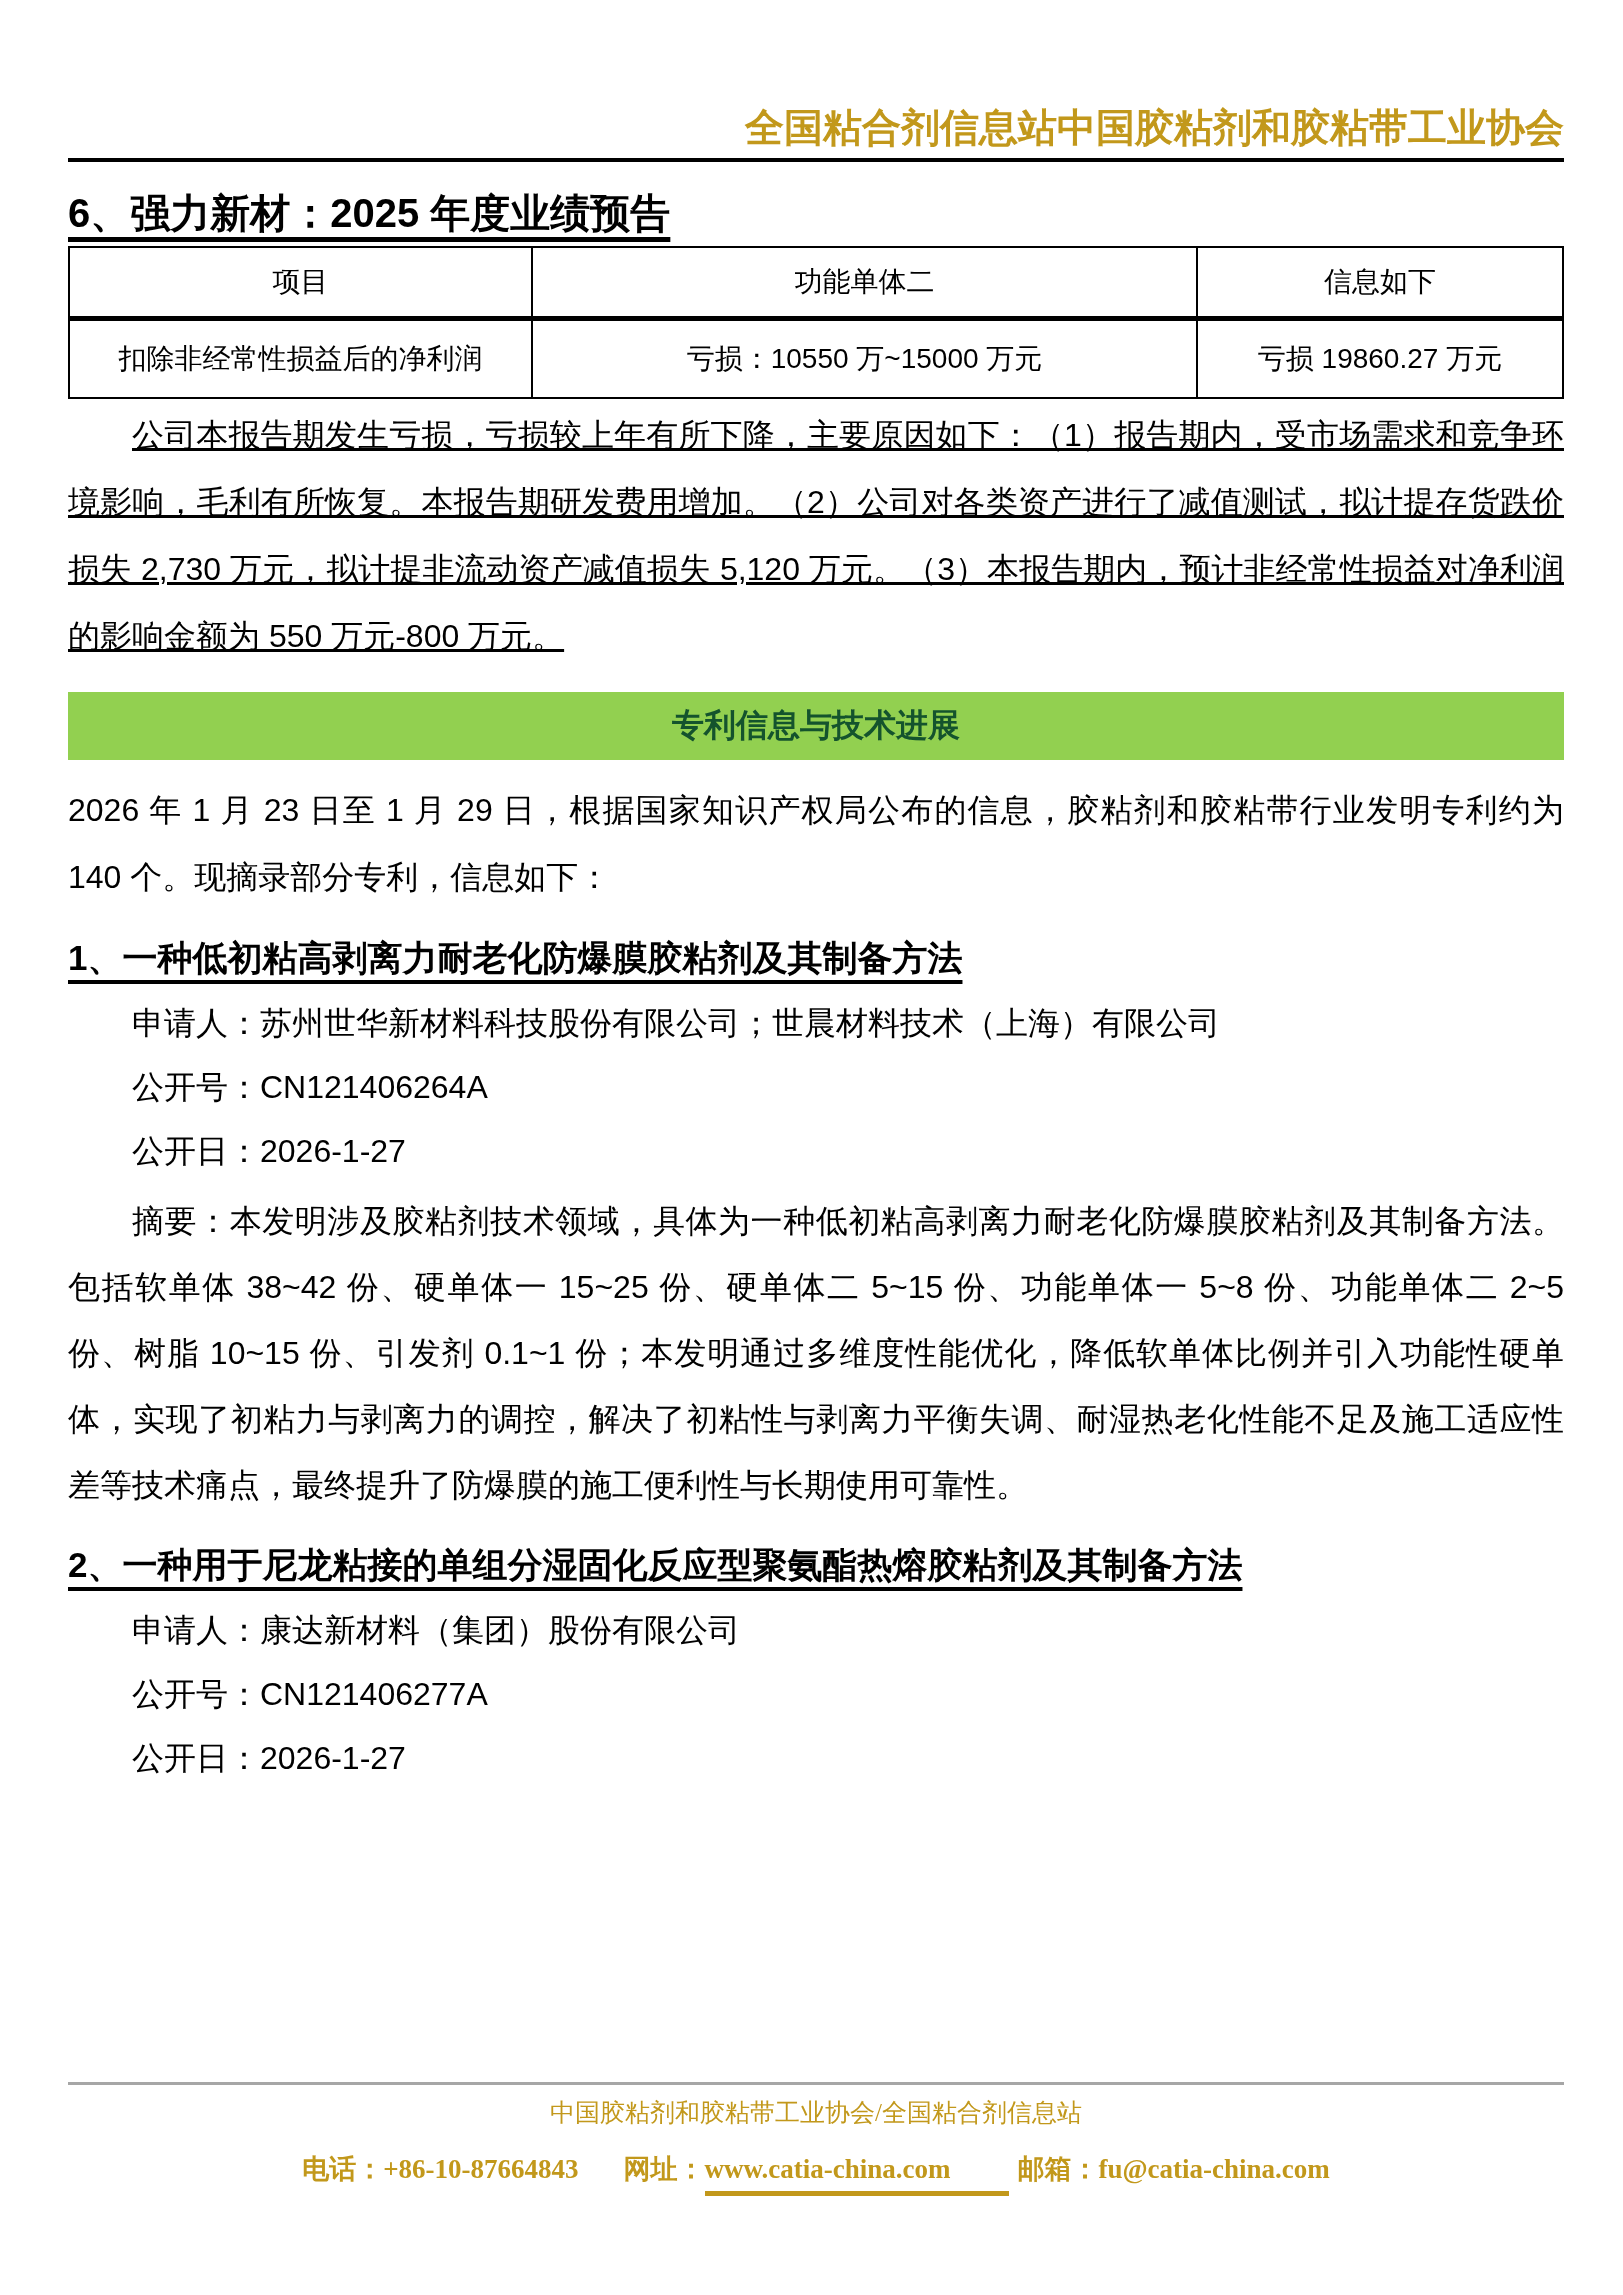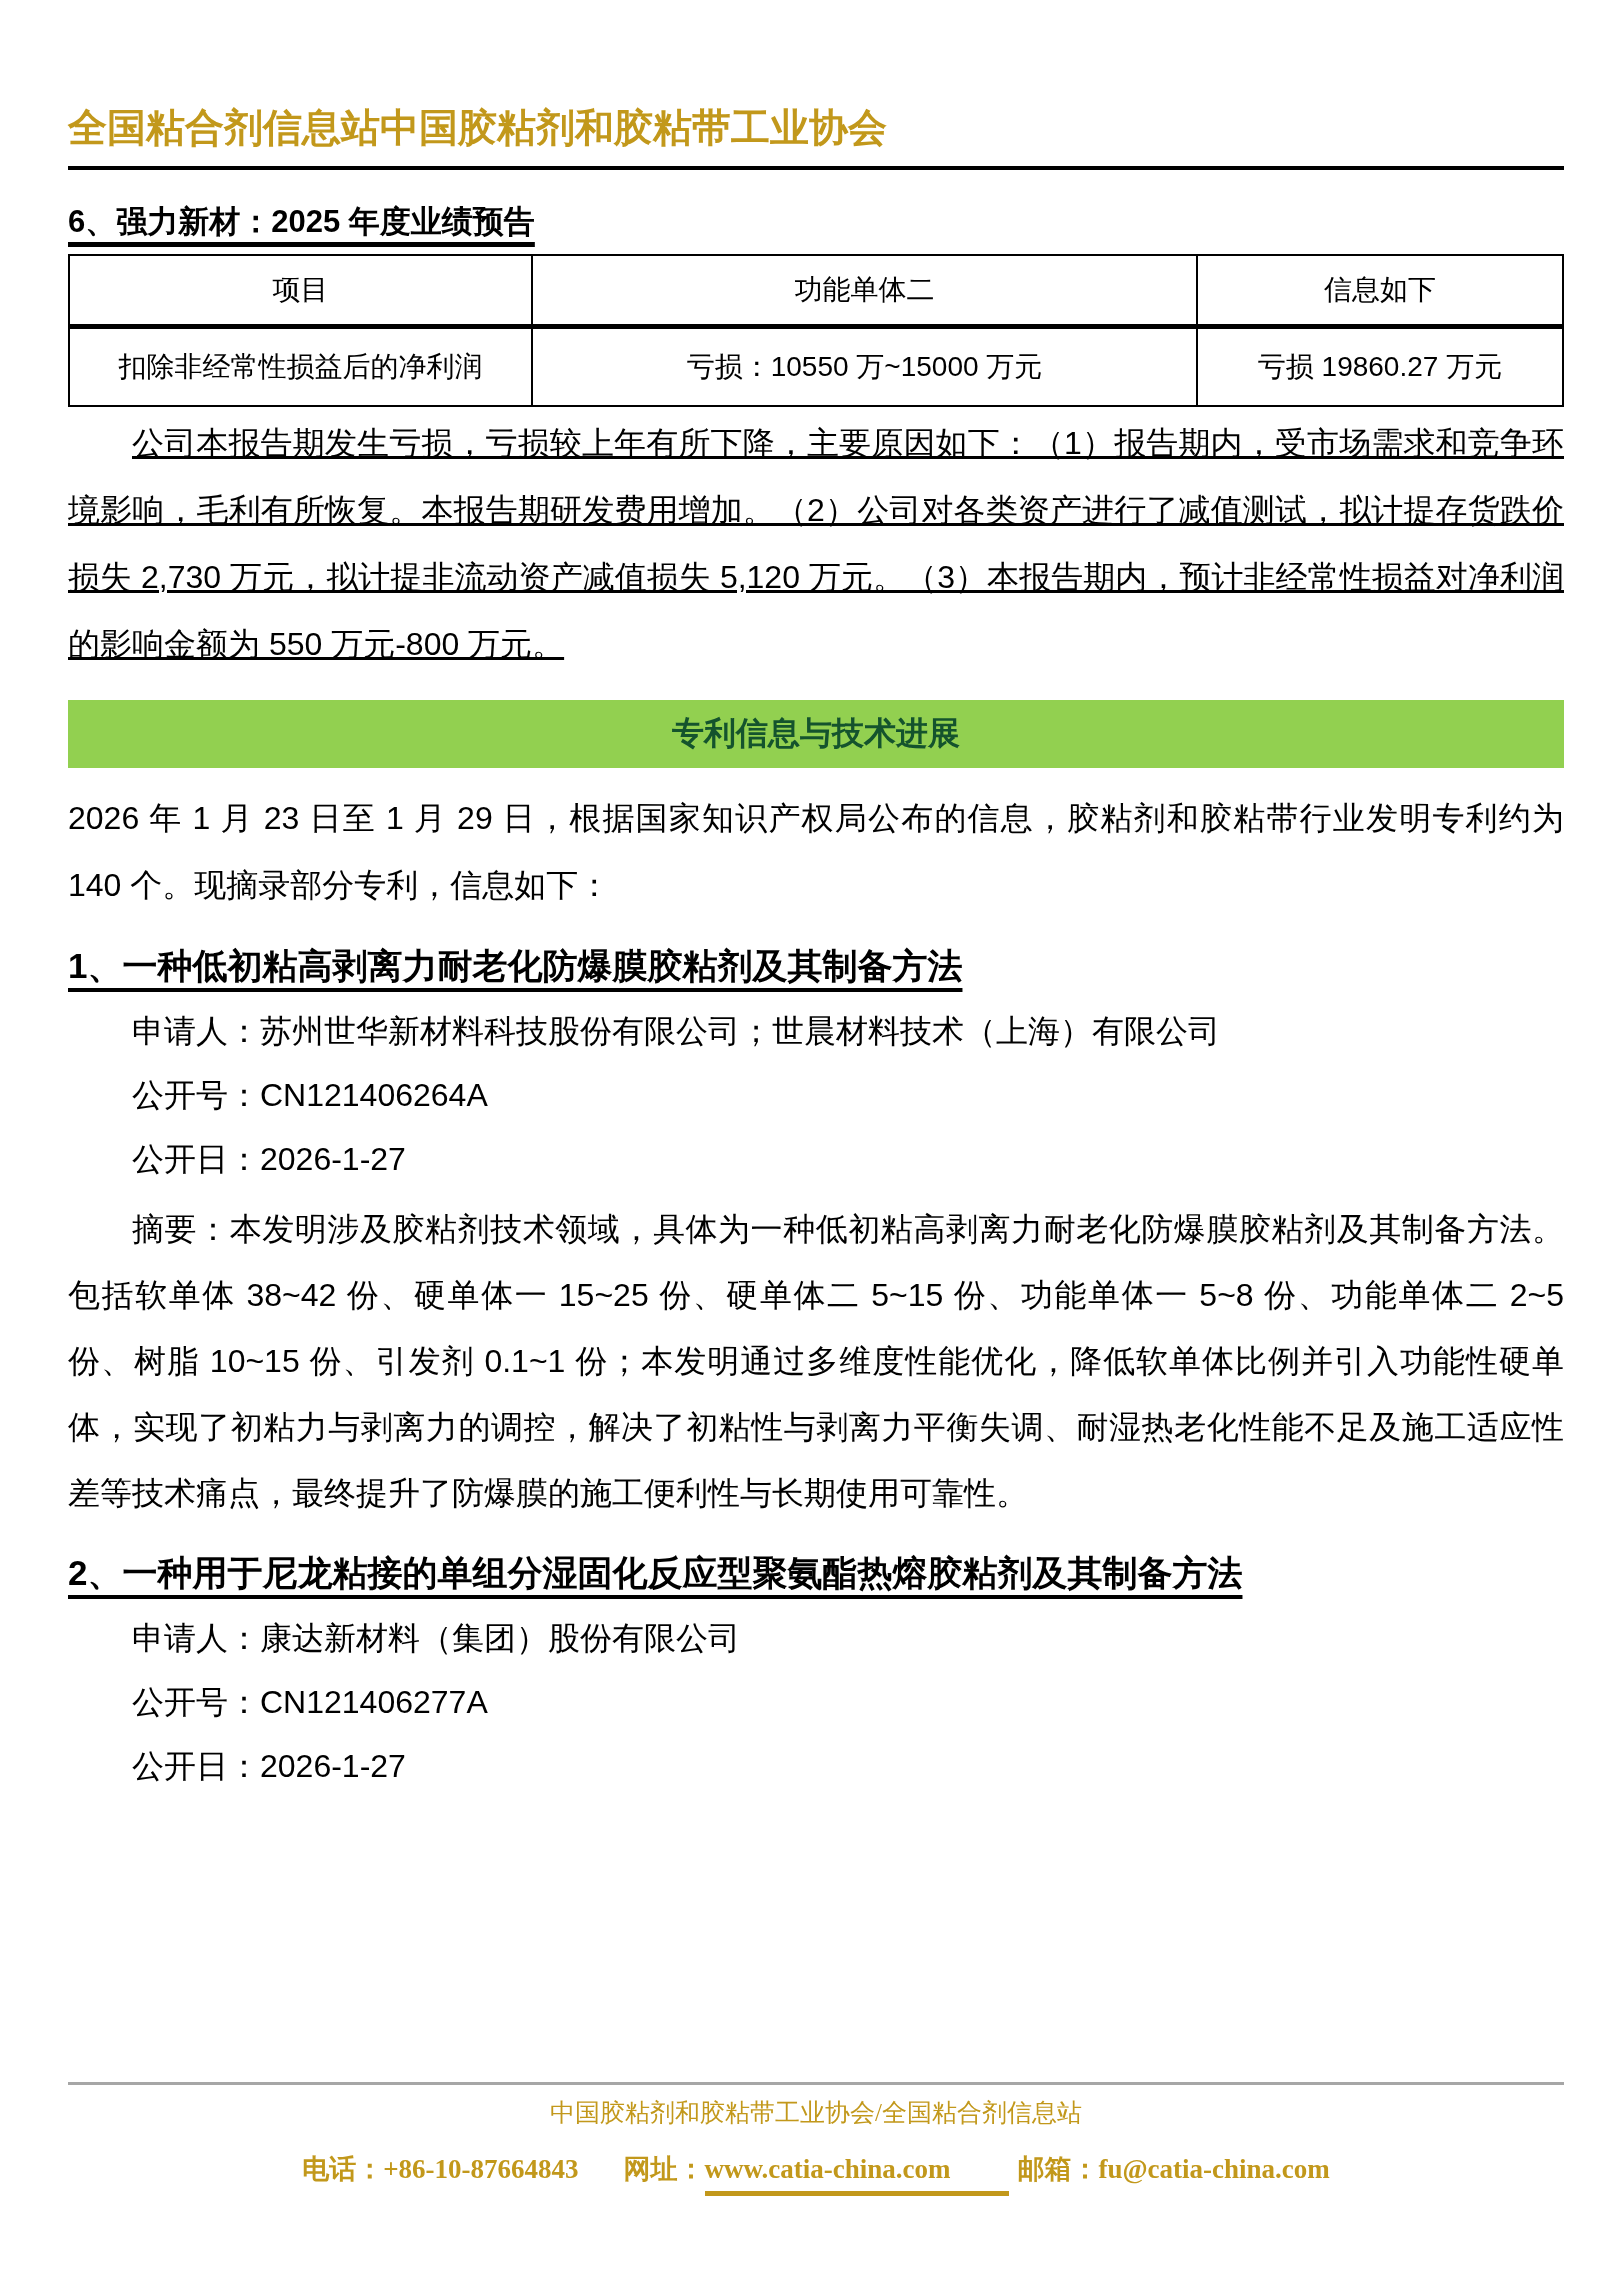--- a/index.html
+++ b/index.html
@@ -10,30 +10,30 @@
     background:#ffffff;
     color:#000000;
     font-family:"Liberation Sans", sans-serif;
     display:flex; flex-direction:column;
     overflow:hidden;
     position:relative;
   }
 
   
   .masthead {
-    display:flex; justify-content:flex-start; align-items:flex-end;
+    display:flex; justify-content:flex-end; align-items:flex-end;
     border-bottom:4.5px solid #000;
-    padding-bottom:14px;
+    padding-bottom:6px;
   }
   .masthead-title { font-size:39px; font-weight:bold; color:#C2981B; line-height:49px; white-space:nowrap; }
 
   
   .section-heading {
     margin-top:31px;
-    font-size:31px; font-weight:bold; line-height:41px;
+    font-size:40px; font-weight:bold; line-height:41px;
     text-decoration:underline; text-decoration-thickness:4.5px; text-underline-offset:10.3px;
   }
   .period-line { margin-top:24.5px; font-size:32px; line-height:35px; }
 
   table.results {
     width:100%; border-collapse:collapse; table-layout:fixed;
     margin-top:11.6px; font-size:28px;
   }
   table.results th, table.results td {
     border:2.6px solid #000; text-align:center; vertical-align:middle; padding:0 6.4px;

